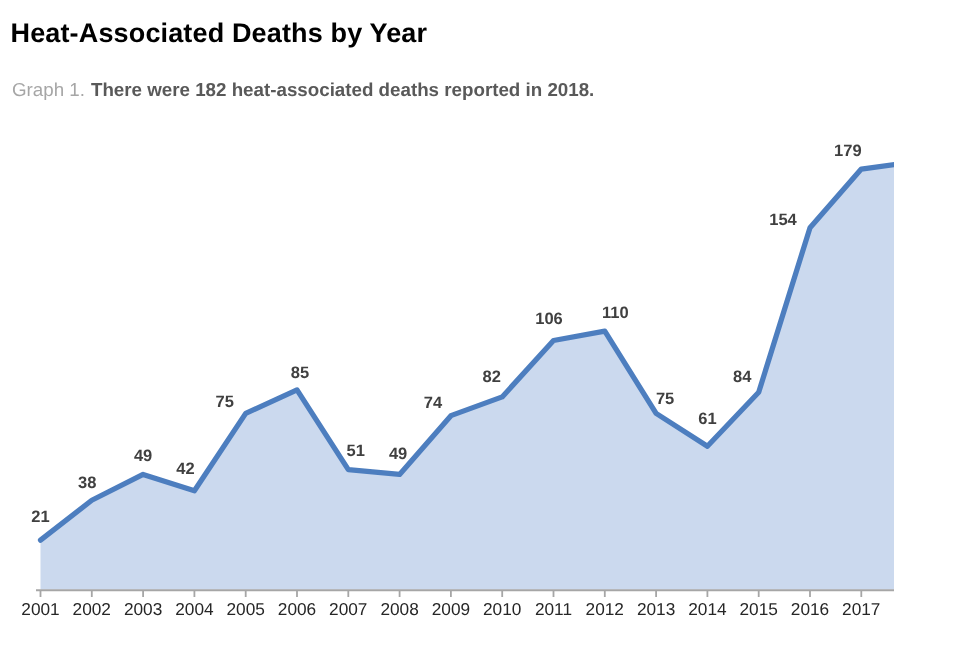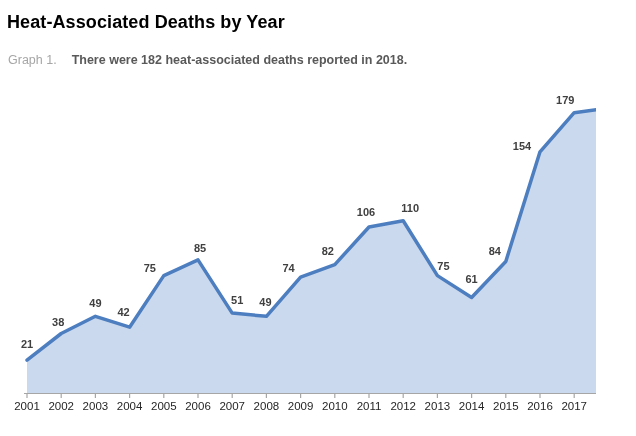--- a/index.html
+++ b/index.html
@@ -16,21 +16,21 @@
     font-size:18px;
     font-weight:700;
     color:#000000;
     letter-spacing:0.1px;
   }
   .caption{
     margin:20px 0 0 8px;
     font-size:12.5px;
     color:#595959;
   }
-  .caption-prefix{color:#a6a6a6;margin-right:15px;}
+  .caption-prefix{color:#a6a6a6;margin-right:4px;}
   .chart-svg{position:absolute;top:0;left:0;z-index:1;}
 </style>
 </head>
 <body>
 
 <div class="page">
   <div class="header">
     <h1 class="page-title" style="color: rgb(0, 0, 0);">Heat-Associated Deaths by Year</h1>
     <p class="caption"><span class="caption-prefix" style="color: rgb(166, 166, 166);">Graph 1.</span><span style="color: rgb(89, 89, 89); font-weight: bold;">There were 182 heat-associated deaths reported in 2018.</span></p>
   </div>

